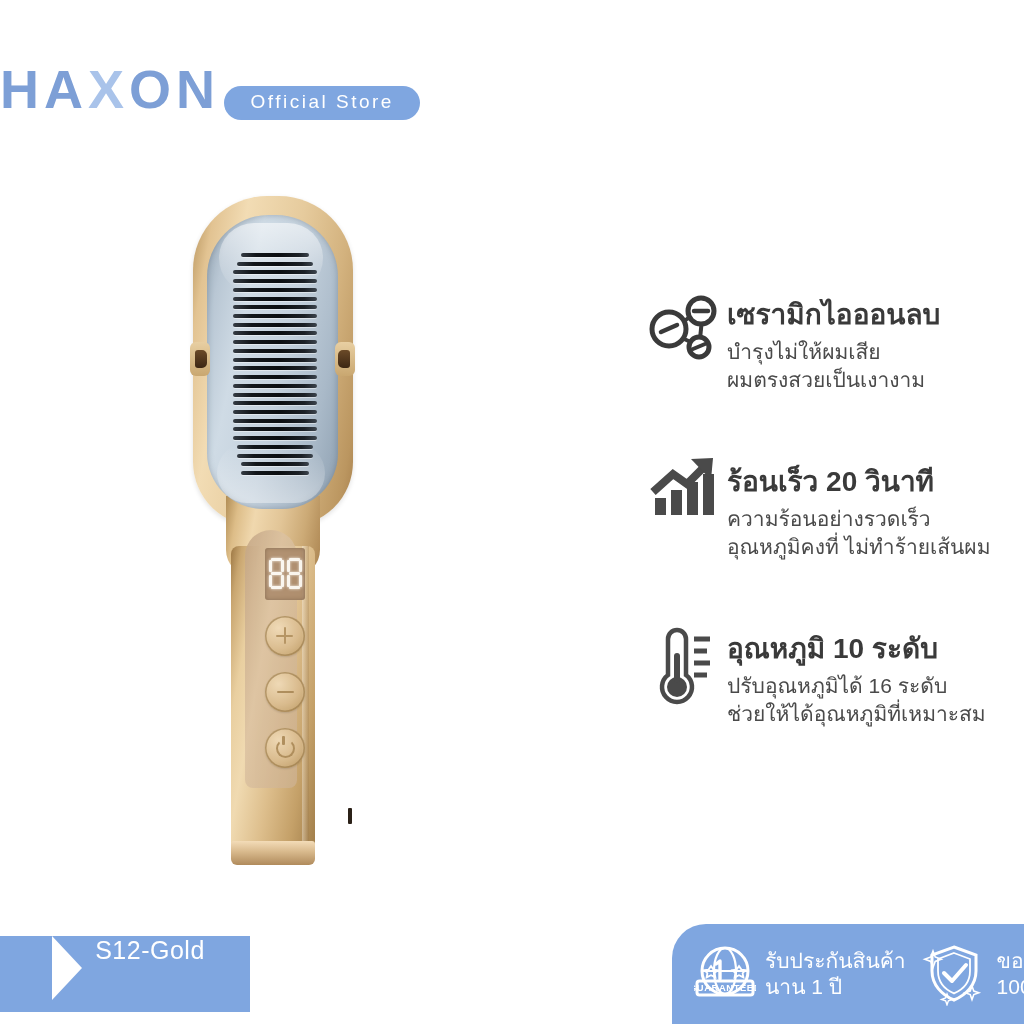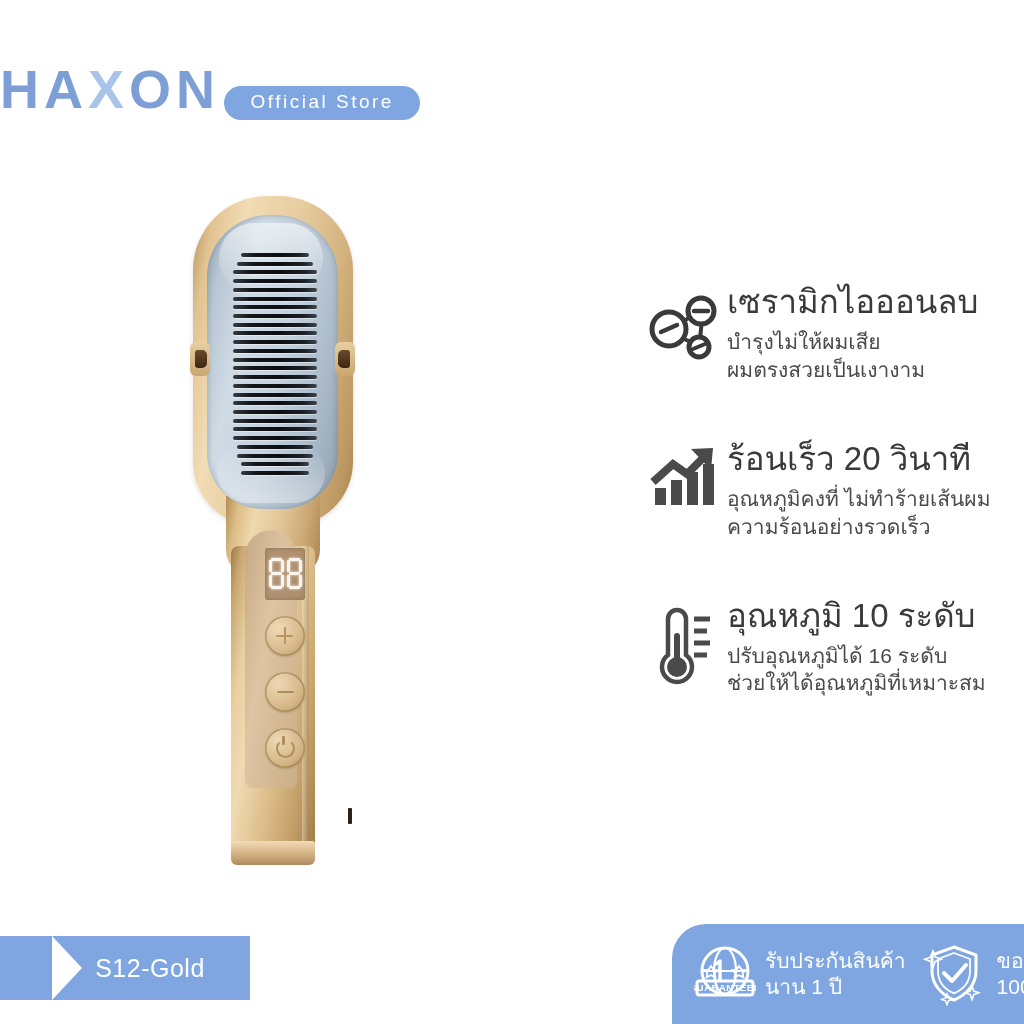--- a/index.html
+++ b/index.html
@@ -157,29 +157,29 @@
     position:absolute;right:8px;top:612px;width:4px;height:16px;
     background:#2b2118;border-radius:1px;
   }
 
   
   .features{position:absolute;left:645px;top:283px;width:360px;}
   .feature{display:flex;align-items:flex-start;margin-bottom:56px;}
   .feature .ficon{width:78px;flex:0 0 78px;display:flex;align-items:center;justify-content:center;padding-top:6px;}
   .feature .ftext{flex:1;padding-left:4px;}
   .ftitle{
-    font-size:33px;font-weight:400;color:#3a3a3a;
-    line-height:1.15;margin-bottom:7px;white-space:nowrap;
+    font-size:28px;font-weight:700;color:#3a3a3a;
+    line-height:1.15;margin-bottom:7px;white-space:nowrap;margin-top:16px;
   }
   .fline{font-size:21px;color:#4a4a4a;line-height:1.33;white-space:nowrap;}
 
   
   .variant{
-    position:absolute;left:0;top:936px;width:250px;height:64px;
-    background:#7fa6e0;display:flex;align-items:center;justify-content:center;
+    position:absolute;left:0;top:936px;width:250px;height:76px;
+    background:#7fa6e0;display:flex;justify-content:center;
   }
   .variant-notch{
     position:absolute;left:52px;top:936px;width:0;height:0;
     border-top:32px solid transparent;border-bottom:32px solid transparent;
     border-left:30px solid #ffffff;
   }
   .variant-label{
     position:relative;z-index:2;color:#ffffff;font-size:25px;
     letter-spacing:.5px;padding-left:50px;
   }
@@ -312,22 +312,22 @@
           <rect x="6" y="42" width="11" height="17"></rect>
           <rect x="22" y="34" width="11" height="25"></rect>
           <rect x="38" y="26" width="11" height="33"></rect>
           <rect x="54" y="18" width="11" height="41"></rect>
           <path d="M4 36 L24 18 L38 28 L60 6" stroke="#4a4a4a" stroke-width="8" fill="none" stroke-linejoin="miter"></path>
           <path d="M42 3 L64 2 L62 24 Z"></path>
         </svg>
       </div>
       <div class="ftext">
         <div class="ftitle">ร้อนเร็ว 20 วินาที</div>
+        <div class="fline">ความร้อนอย่างรวดเร็ว</div>
         <div class="fline">อุณหภูมิคงที่ ไม่ทำร้ายเส้นผม</div>
-        <div class="fline">ความร้อนอย่างรวดเร็ว</div>
       </div>
     </div>
 
     <div class="feature">
       <div class="ficon">
         <svg width="68" height="84" viewBox="0 0 68 84" fill="none" stroke="#4a4a4a">
           <path d="M18 16 a9 9 0 0 1 18 0 v36 a15 15 0 1 1 -18 0 z" stroke-width="4.5" fill="#fff"></path>
           <circle cx="27" cy="64" r="10" fill="#4a4a4a" stroke="none"></circle>
           <rect x="24" y="30" width="6" height="30" rx="3" fill="#4a4a4a" stroke="none"></rect>
           <line x1="44" y1="16" x2="60" y2="16" stroke-width="5" stroke-linecap="butt"></line>

